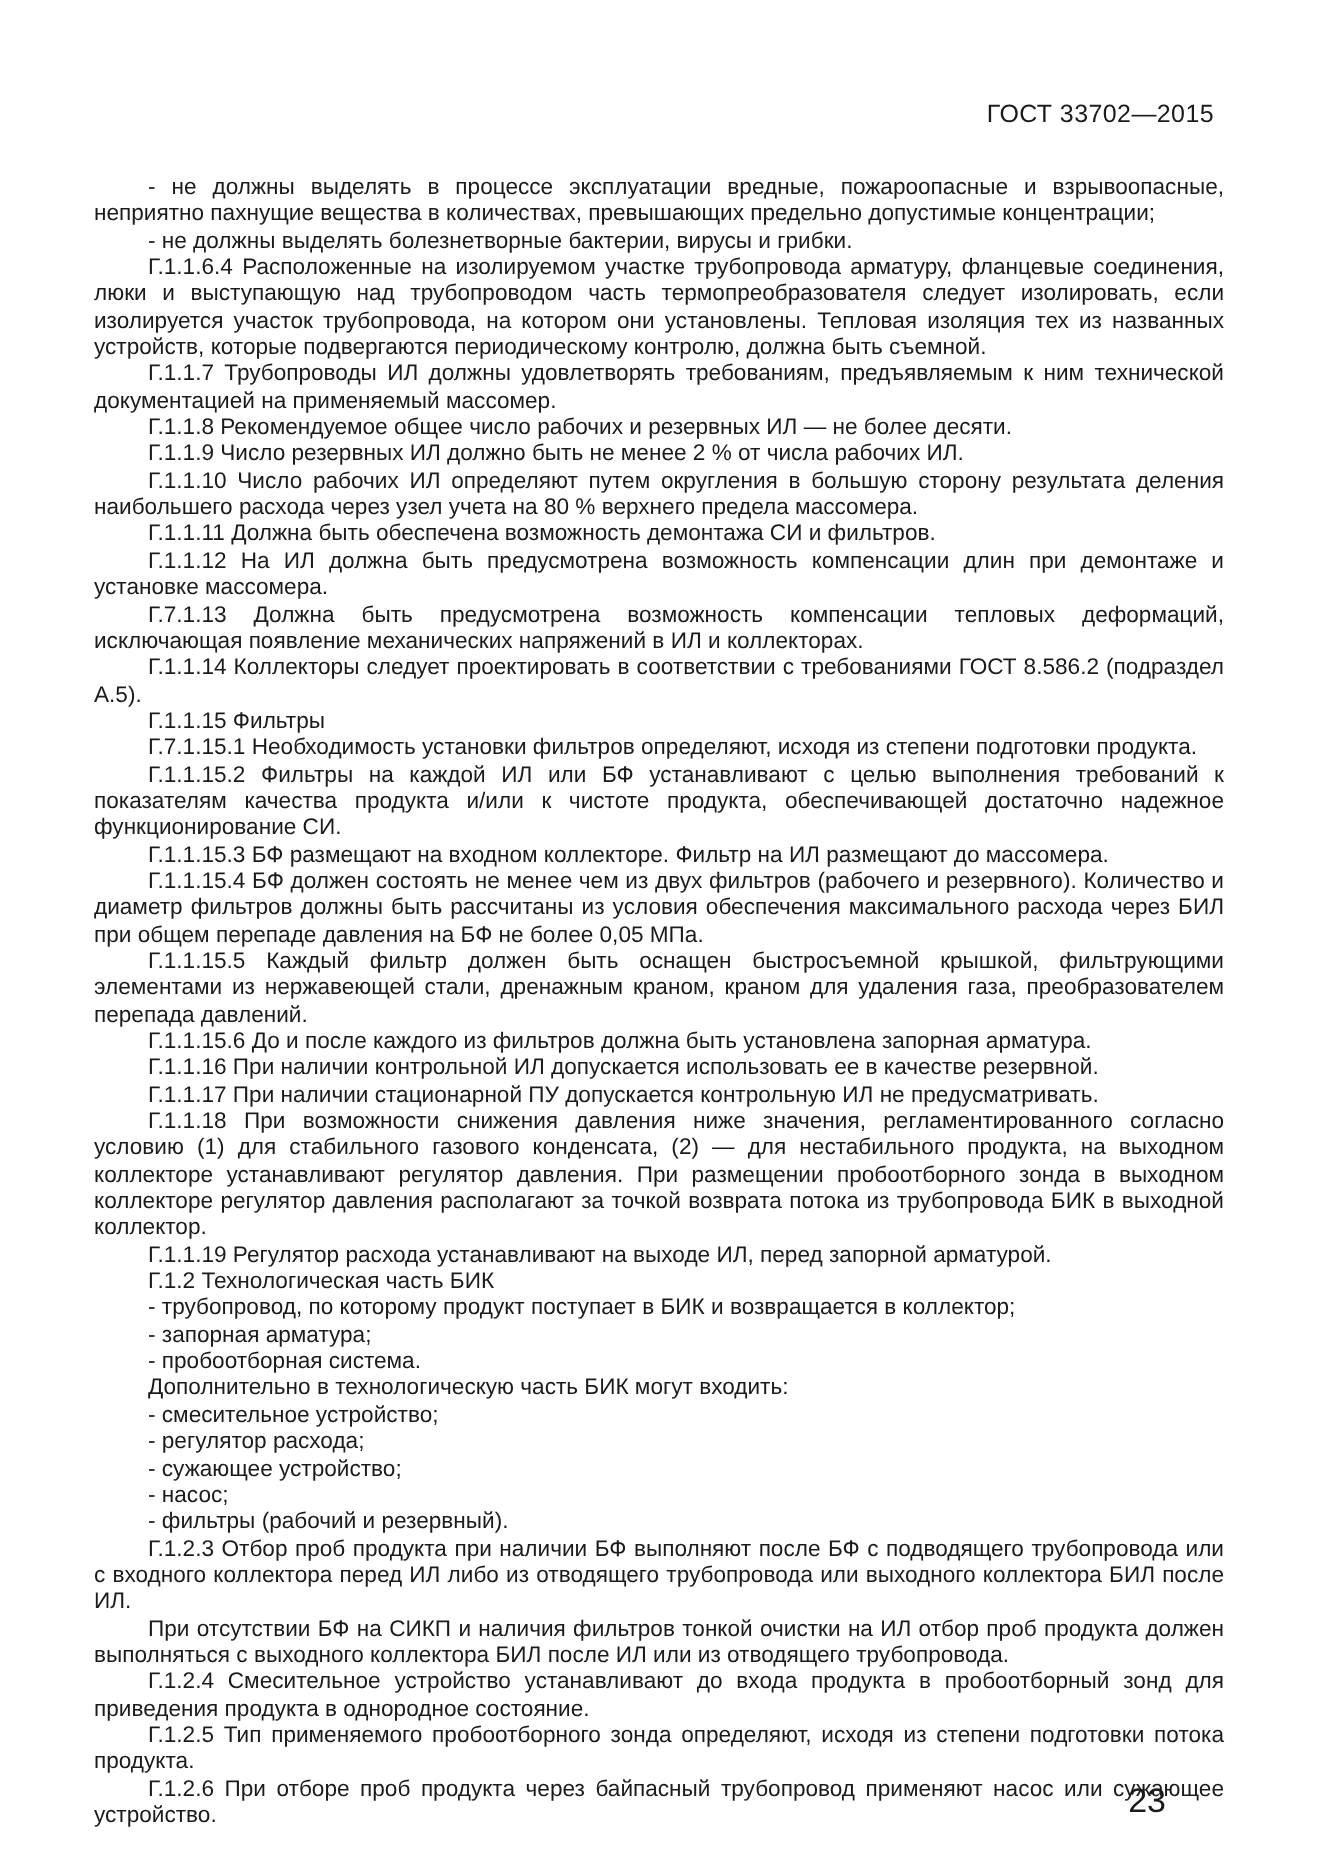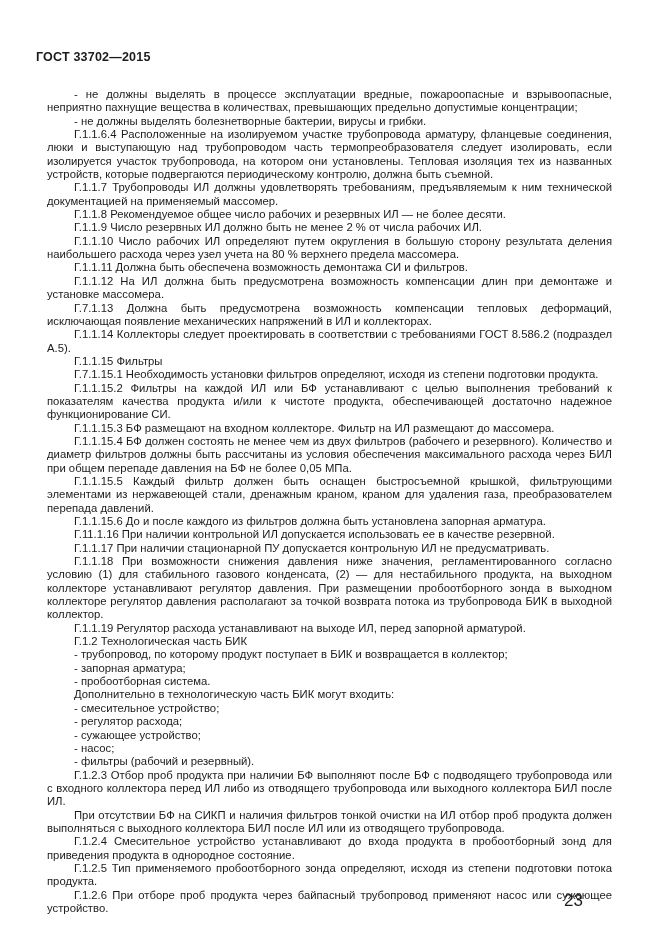--- a/index.html
+++ b/index.html
@@ -14,22 +14,22 @@
     background: #ffffff;
     font-family: "Liberation Sans", sans-serif;
     color: #1b1b1b;
     overflow: hidden;
   }
   .doc-header {
     position: absolute;
     top: 50px;
     left: 36px;
     right: 54px;
-    text-align: left;
-    font-weight: 700;
+    text-align: right;
+    font-weight: 400;
     font-size: 12.5px;
     letter-spacing: 0.2px;
     white-space: nowrap;
   }
   .doc-body {
     position: absolute;
     top: 88px;
     left: 47px;
     width: 565px;
     font-size: 11.3px;
@@ -72,21 +72,21 @@
       <p>Г.1.1.12 На ИЛ должна быть предусмотрена возможность компенсации длин при демонтаже и установке массомера.</p>
       <p>Г.7.1.13 Должна быть предусмотрена возможность компенсации тепловых деформаций, исключающая появление механических напряжений в ИЛ и коллекторах.</p>
       <p>Г.1.1.14 Коллекторы следует проектировать в соответствии с требованиями ГОСТ 8.586.2 (подраздел А.5).</p>
       <p>Г.1.1.15 Фильтры</p>
       <p>Г.7.1.15.1 Необходимость установки фильтров определяют, исходя из степени подготовки продукта.</p>
       <p>Г.1.1.15.2 Фильтры на каждой ИЛ или БФ устанавливают с целью выполнения требований к показателям качества продукта и/или к чистоте продукта, обеспечивающей достаточно надежное функционирование СИ.</p>
       <p>Г.1.1.15.3 БФ размещают на входном коллекторе. Фильтр на ИЛ размещают до массомера.</p>
       <p>Г.1.1.15.4 БФ должен состоять не менее чем из двух фильтров (рабочего и резервного). Количество и диаметр фильтров должны быть рассчитаны из условия обеспечения максимального расхода через БИЛ при общем перепаде давления на БФ не более 0,05 МПа.</p>
       <p>Г.1.1.15.5 Каждый фильтр должен быть оснащен быстросъемной крышкой, фильтрующими элементами из нержавеющей стали, дренажным краном, краном для удаления газа, преобразователем перепада давлений.</p>
       <p>Г.1.1.15.6 До и после каждого из фильтров должна быть установлена запорная арматура.</p>
-      <p>Г.11.1.16 При наличии контрольной ИЛ допускается использовать ее в качестве резервной.</p>
+      <p>Г.1.1.16 При наличии контрольной ИЛ допускается использовать ее в качестве резервной.</p>
       <p>Г.1.1.17 При наличии стационарной ПУ допускается контрольную ИЛ не предусматривать.</p>
       <p>Г.1.1.18 При возможности снижения давления ниже значения, регламентированного согласно условию (1) для стабильного газового конденсата, (2) — для нестабильного продукта, на выходном коллекторе устанавливают регулятор давления. При размещении пробоотборного зонда в выходном коллекторе регулятор давления располагают за точкой возврата потока из трубопровода БИК в выходной коллектор.</p>
       <p>Г.1.1.19 Регулятор расхода устанавливают на выходе ИЛ, перед запорной арматурой.</p>
       <p class="bold">Г.1.2 Технологическая часть БИК</p>
       <p>- трубопровод, по которому продукт поступает в БИК и возвращается в коллектор;</p>
       <p>- запорная арматура;</p>
       <p>- пробоотборная система.</p>
       <p>Дополнительно в технологическую часть БИК могут входить:</p>
       <p>- смесительное устройство;</p>
       <p>- регулятор расхода;</p>

